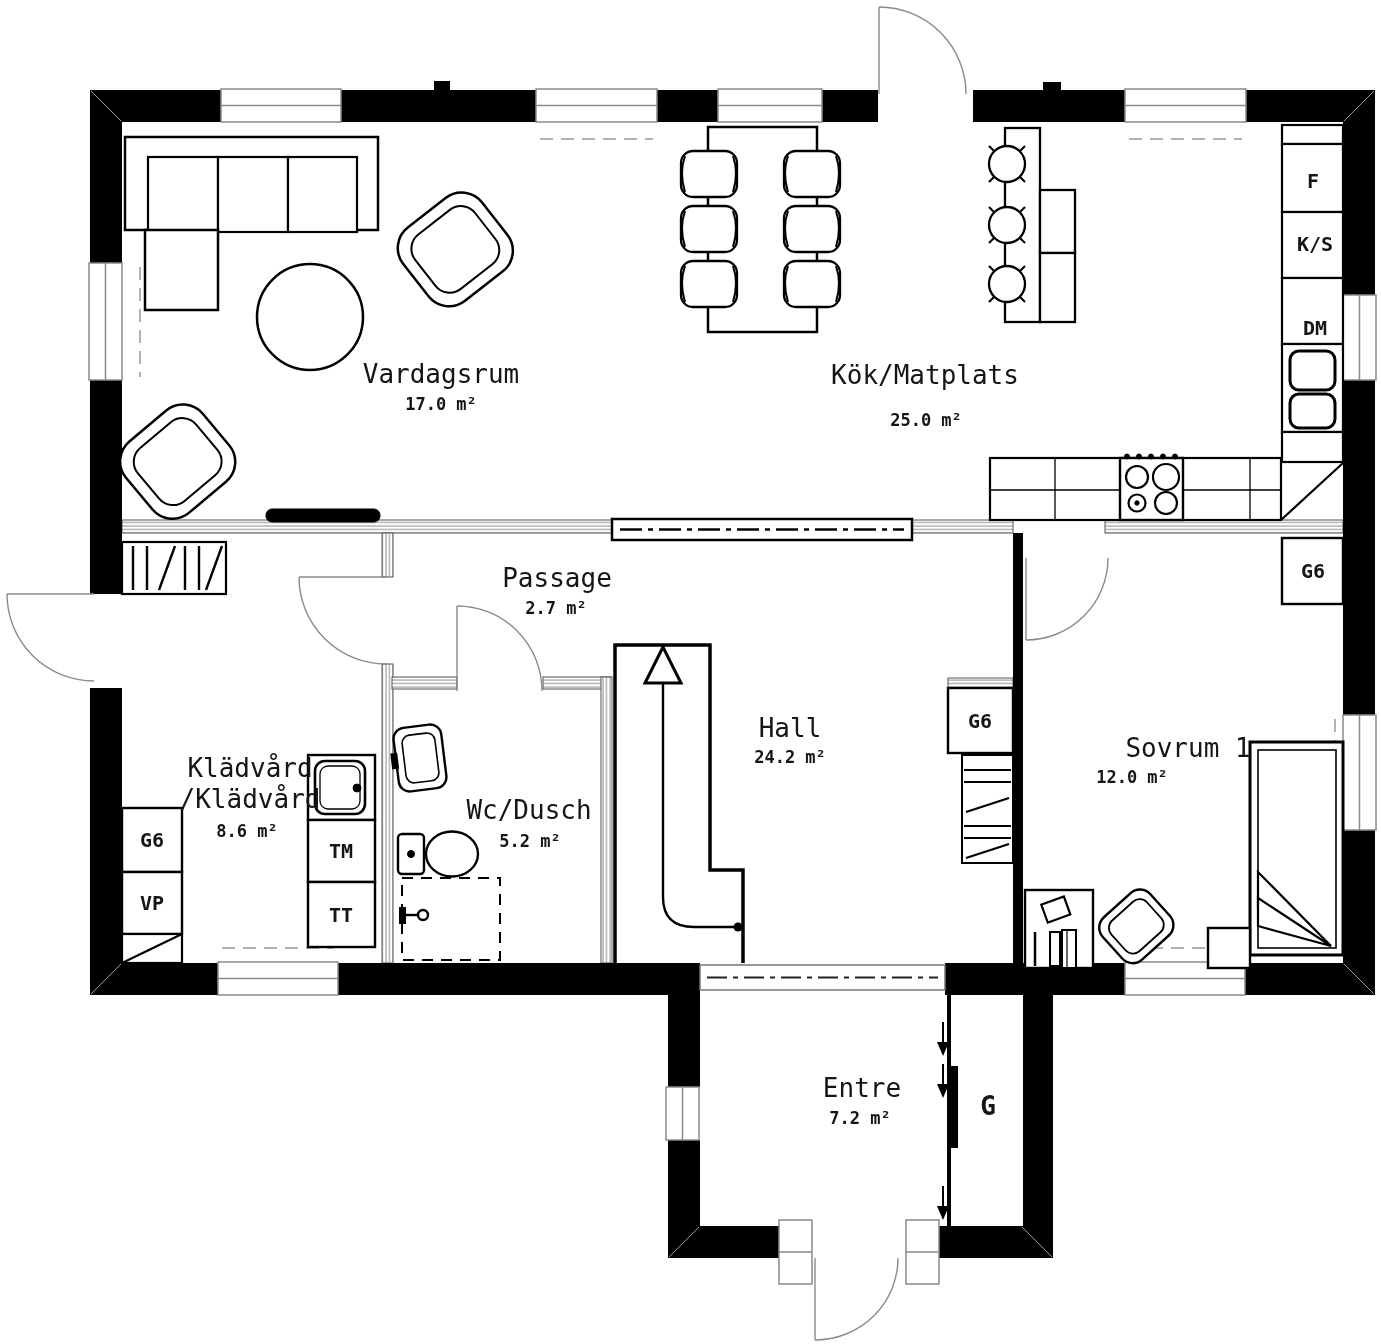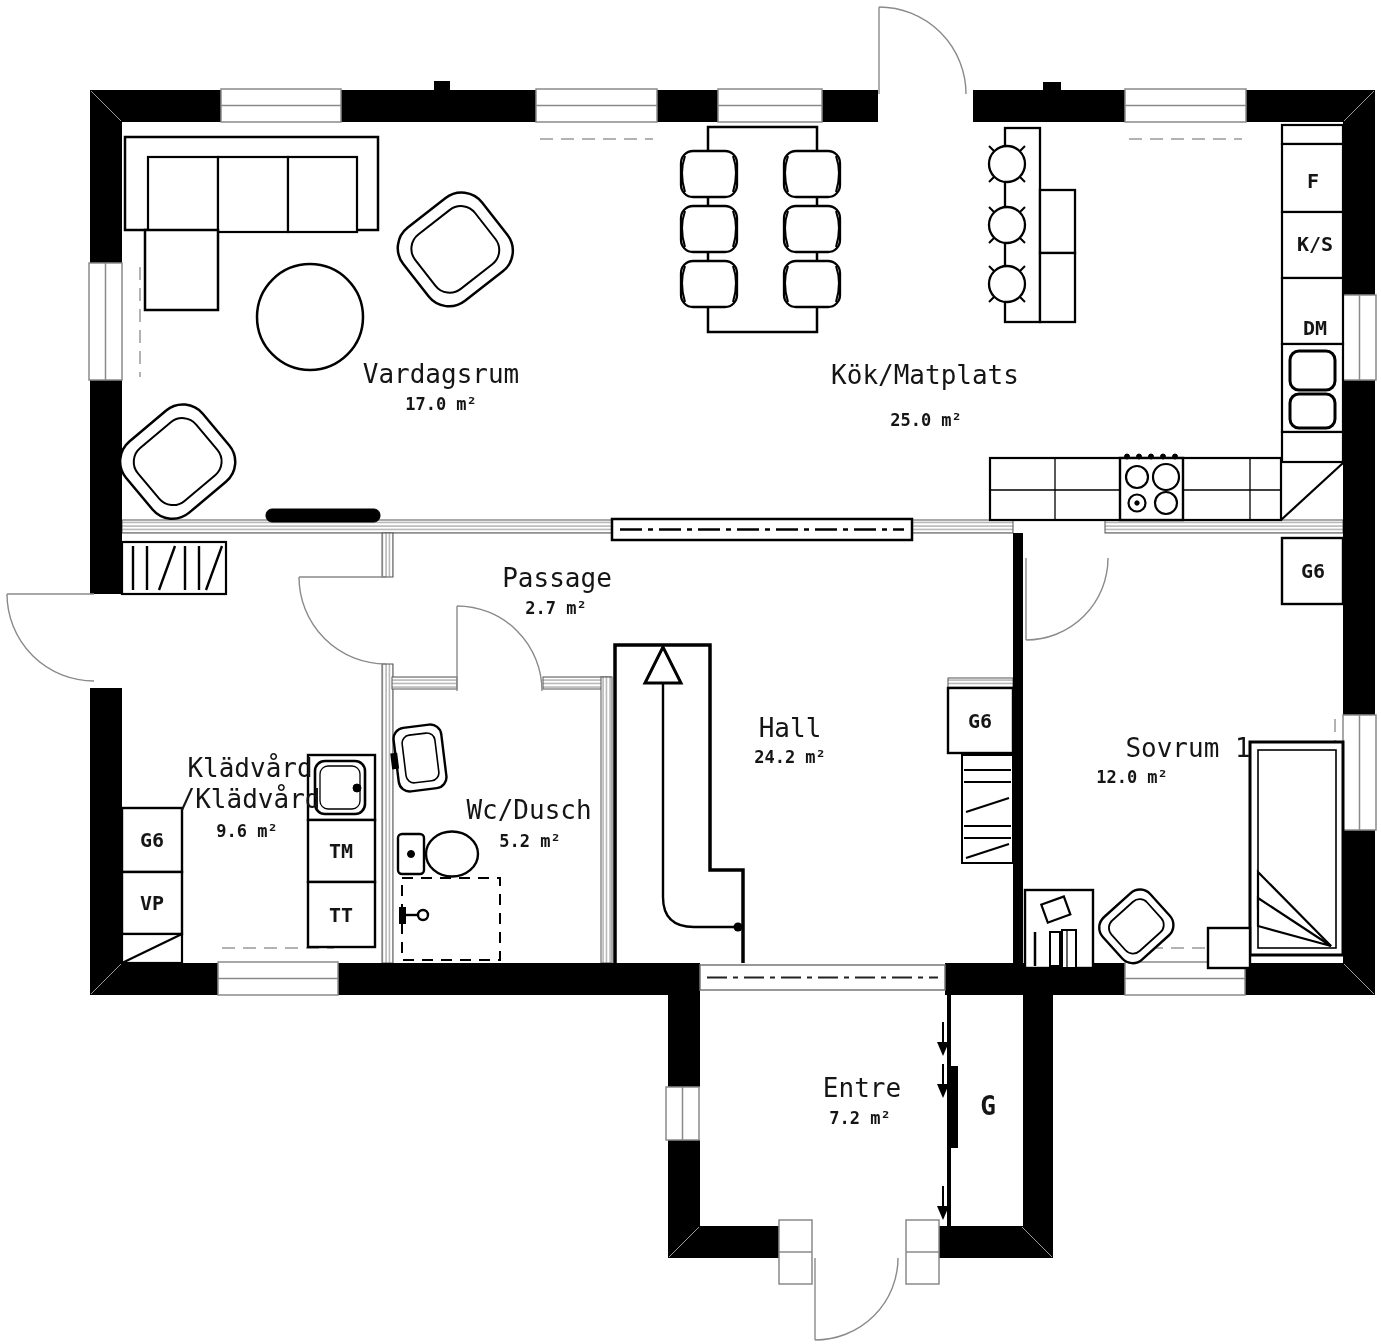--- a/index.html
+++ b/index.html
@@ -389,21 +389,21 @@
   <div class="lbl room-area" style="left:441px;top:404px">17.0 m²</div>
 
   <div class="lbl room-name" style="left:925px;top:375px">Kök/Matplats</div>
   <div class="lbl room-area" style="left:926px;top:420px">25.0 m²</div>
 
   <div class="lbl room-name" style="left:557px;top:578px">Passage</div>
   <div class="lbl room-area" style="left:556px;top:608px">2.7 m²</div>
 
   <div class="lbl room-name" style="left:250px;top:768px">Klädvård</div>
   <div class="lbl room-name" style="left:250px;top:799px">/Klädvård</div>
-  <div class="lbl room-area" style="left:247px;top:831px">9.6 m²</div>
+  <div class="lbl room-area" style="left:247px;top:831px">8.6 m²</div>
 
   <div class="lbl room-name" style="left:529px;top:810px">Wc/Dusch</div>
   <div class="lbl room-area" style="left:530px;top:841px">5.2 m²</div>
 
   <div class="lbl room-name" style="left:790px;top:728px">Hall</div>
   <div class="lbl room-area" style="left:790px;top:757px">24.2 m²</div>
 
   <div class="lbl room-name" style="left:1188px;top:748px">Sovrum 1</div>
   <div class="lbl room-area" style="left:1132px;top:777px">12.0 m²</div>
 

